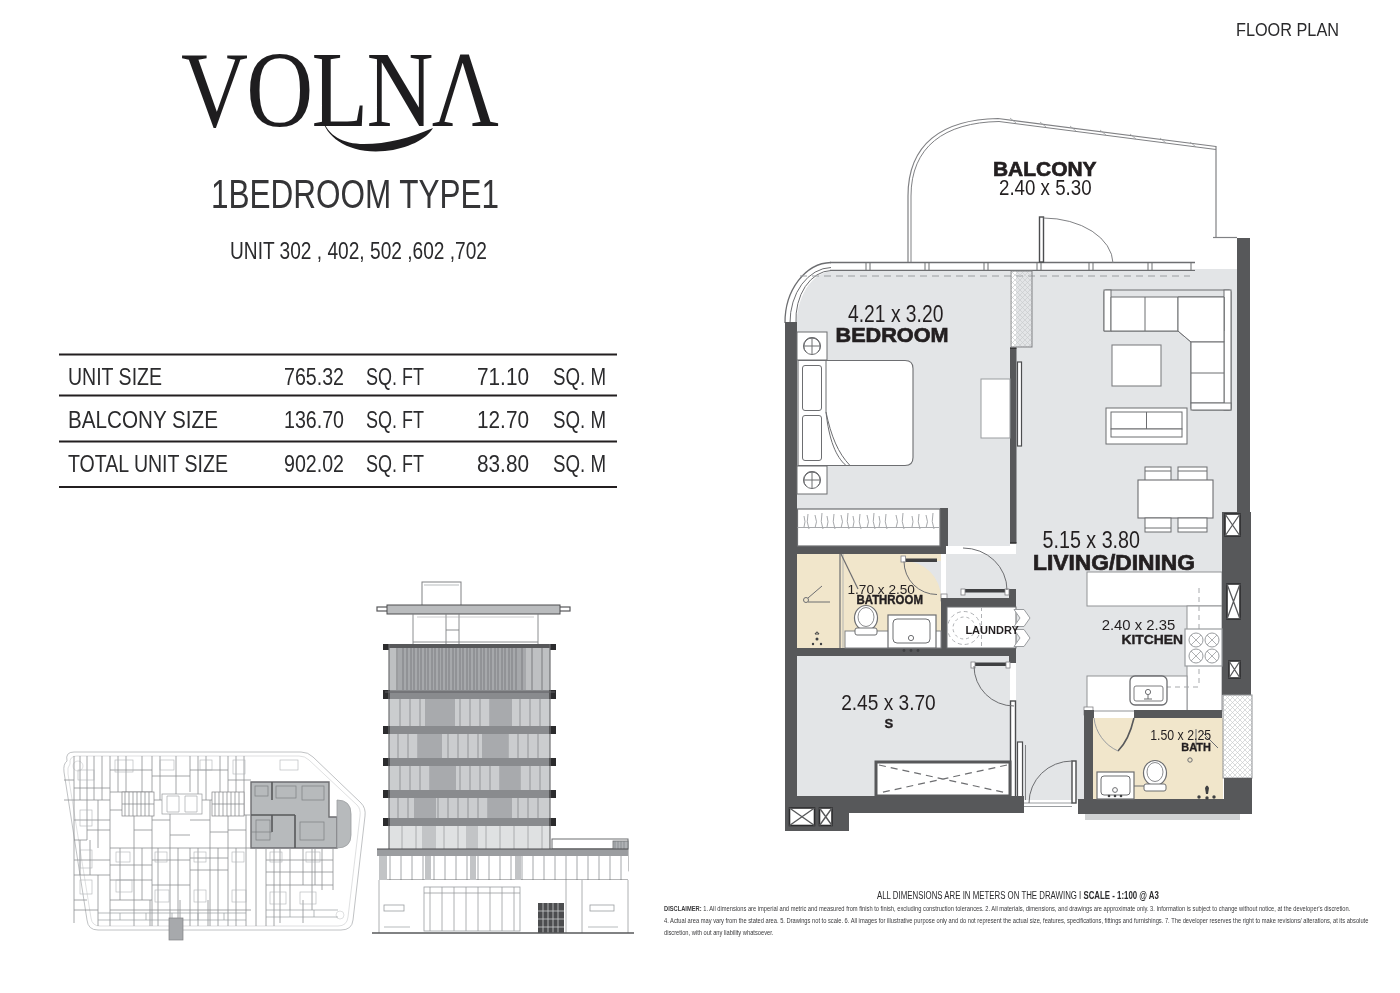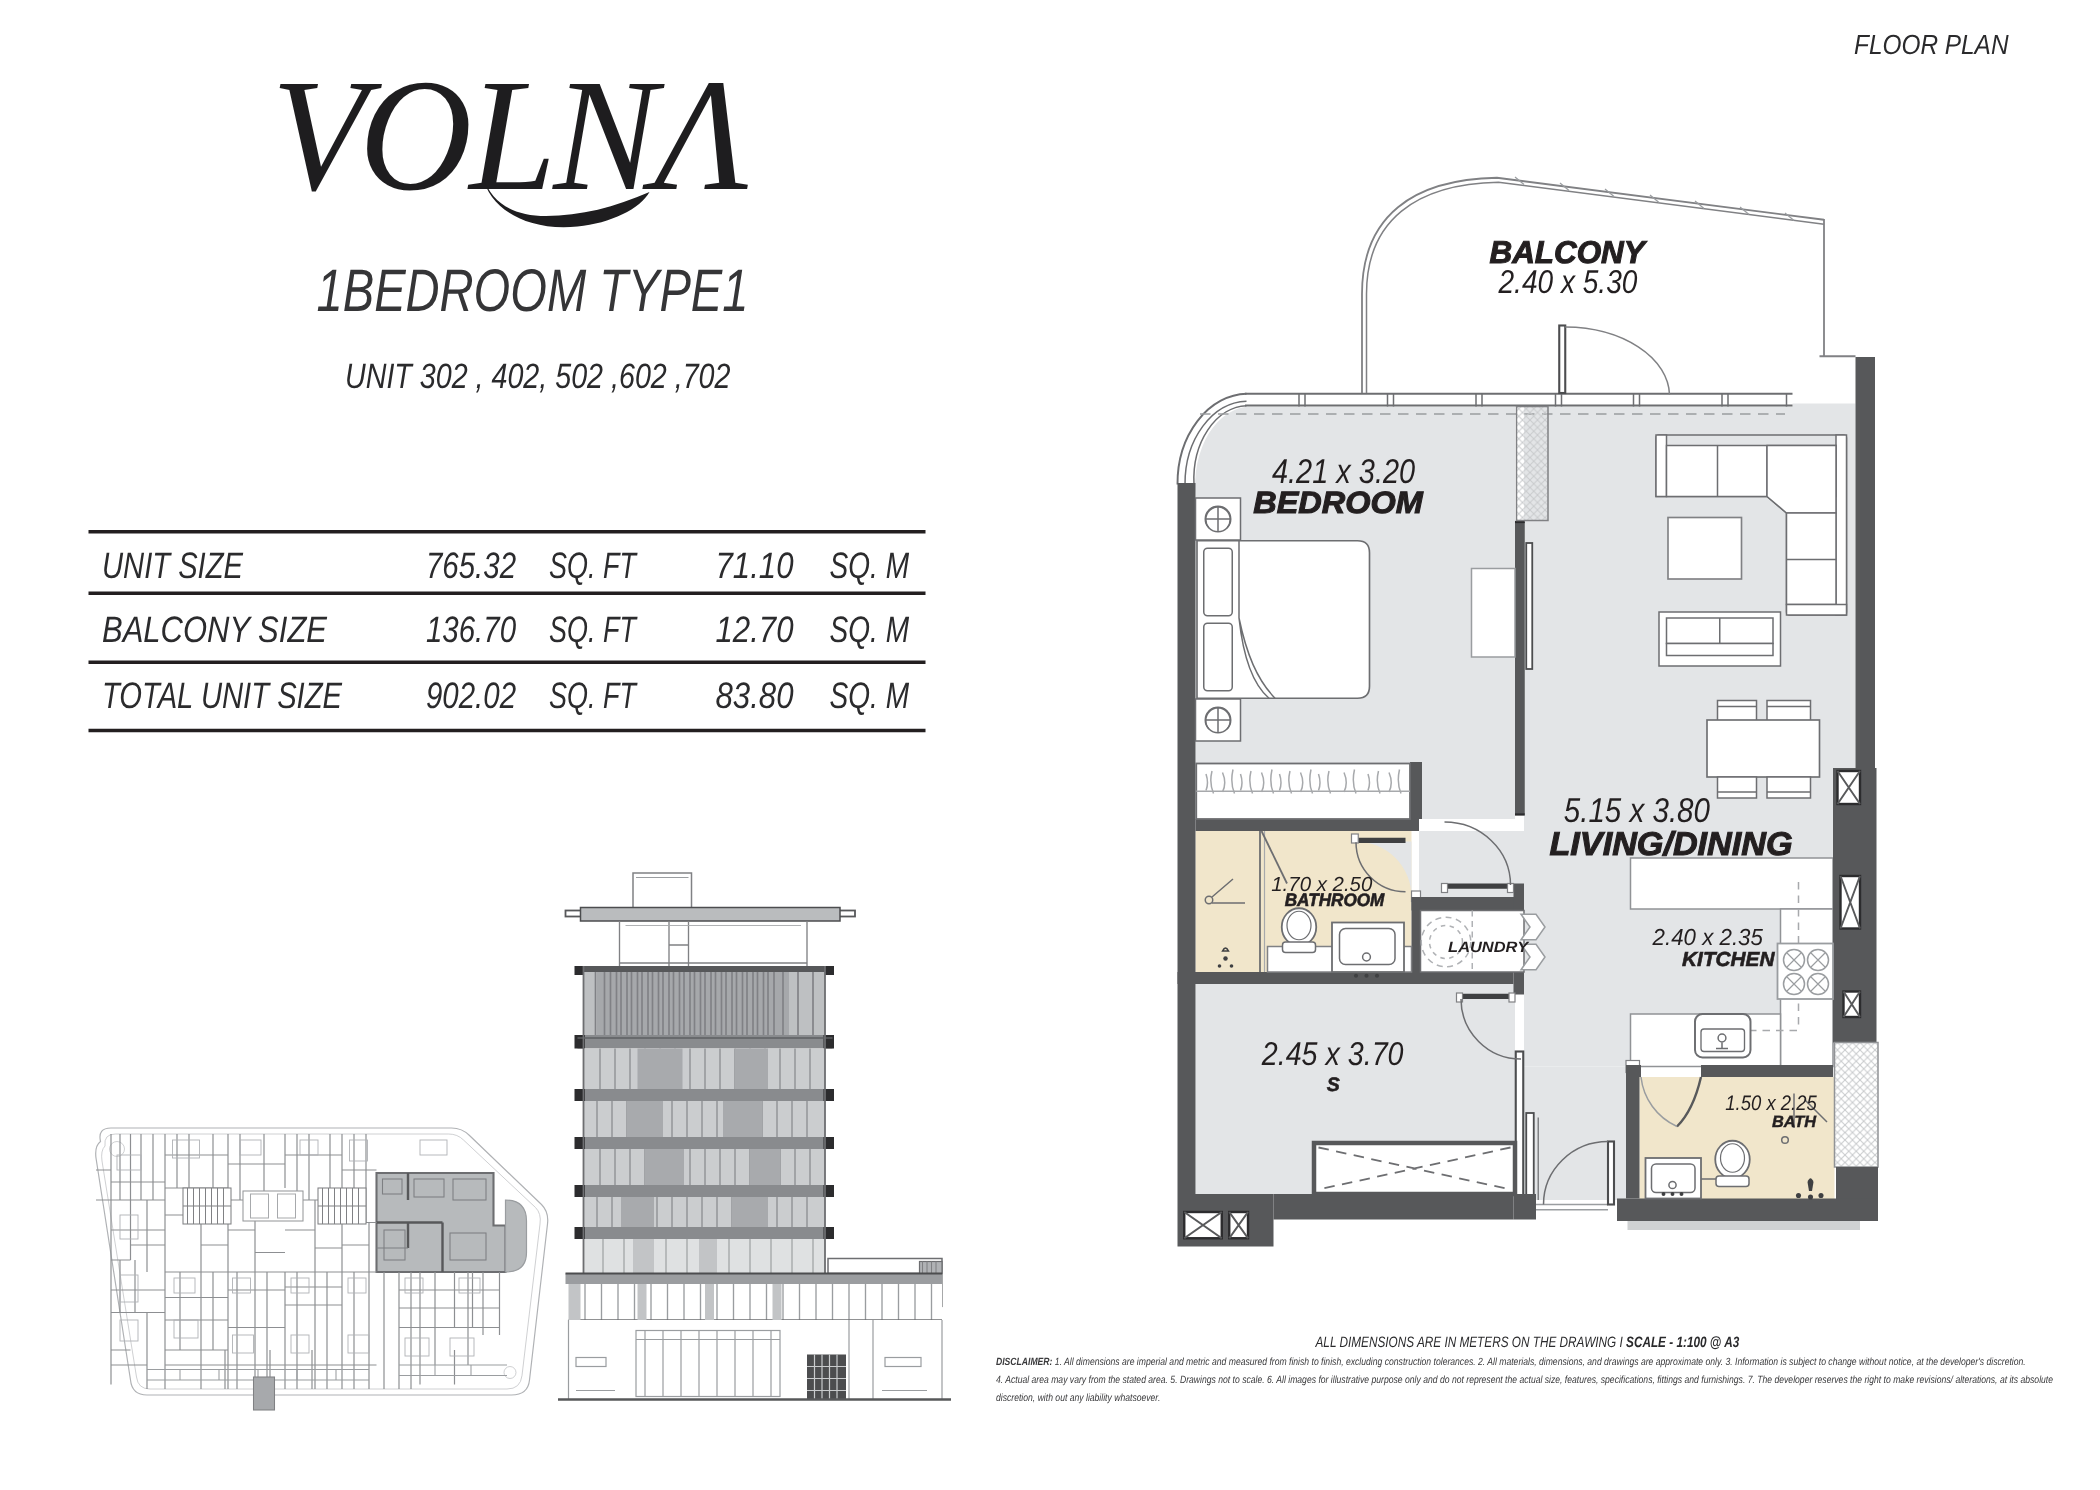--- a/index.html
+++ b/index.html
@@ -1,17 +1,17 @@
 <!DOCTYPE html>
 <html><head>
 <meta charset="utf-8">
 <style>
   html,body{margin:0;padding:0;background:#fff;}
   #page{position:relative;width:1400px;height:993px;background:#fff;overflow:hidden;
-        font-family:"Liberation Sans",sans-serif;color:#231f20;font-style:italic;}
+        font-family:"Liberation Sans",sans-serif;color:#231f20;}
   .abs{position:absolute;}
 </style>
 </head>
 <body>
 <div id="page">
 
 <svg class="abs" style="left:0;top:0;" width="1400" height="520" viewBox="0 0 1400 520" font-family="Liberation Sans, sans-serif">
 
   <text x="1236" y="36" font-size="18.5" fill="#2a2a2c" lengthAdjust="spacingAndGlyphs" textLength="103">FLOOR PLAN</text>
 

